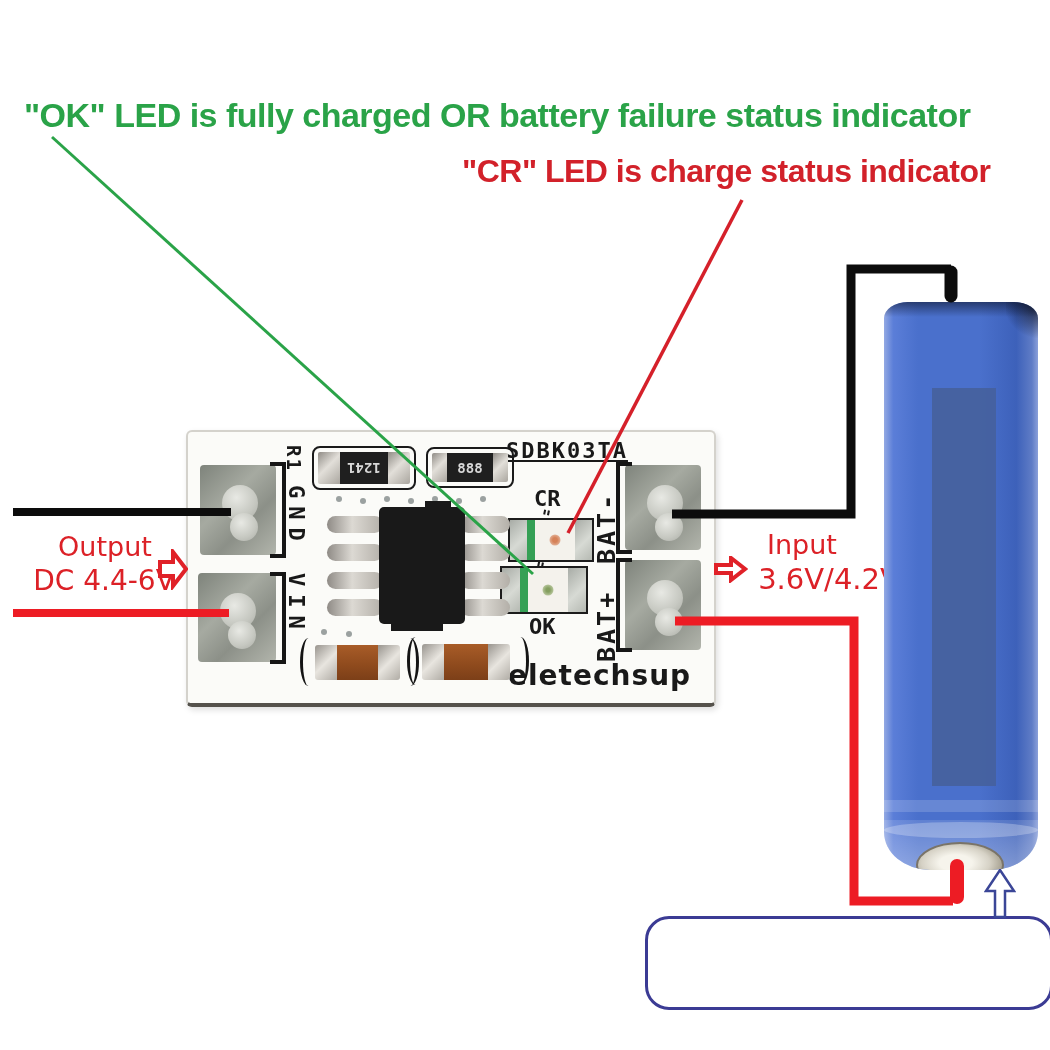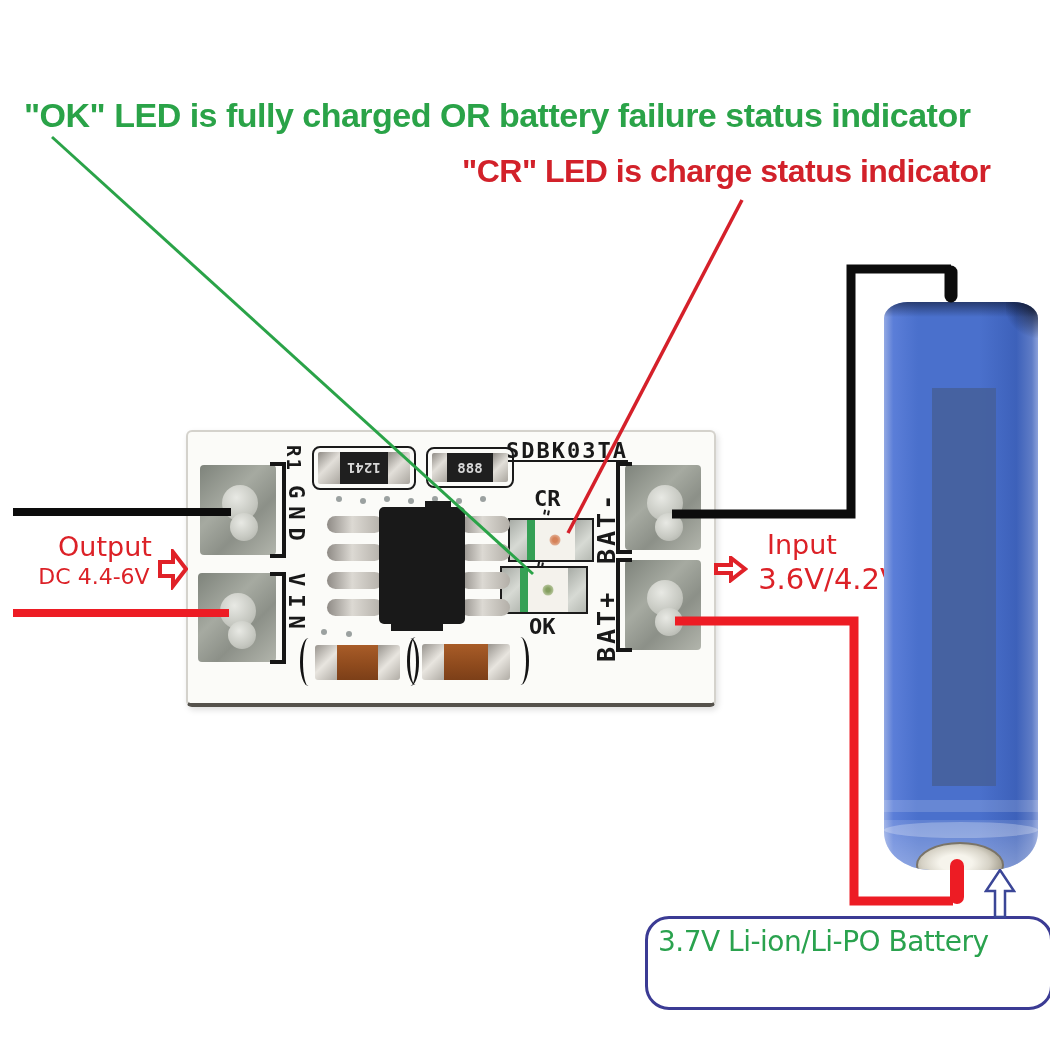--- a/index.html
+++ b/index.html
@@ -7,21 +7,21 @@
           font-family:"DejaVu Sans",sans-serif;}
   .abs{position:absolute;}
 
   
   .title{font-family:"Liberation Sans",sans-serif;font-weight:bold;letter-spacing:-.5px;white-space:nowrap;}
   .title-ok{left:24px;top:96px;font-size:34px;color:#2aa348;}
   .title-cr{left:462px;top:153px;font-size:32px;color:#d2212a;}
 
   .io-text{color:#dc2127;font-weight:normal;white-space:nowrap;text-align:center;}
   .input-label{left:40px;top:531px;width:130px;font-size:27px;}
-  .input-value{left:8px;top:564px;width:172px;font-size:22px;}
+  .input-value{left:18px;top:564px;width:172px;font-size:28px;}
   .output-label{left:742px;top:529px;width:120px;font-size:27px;}
   .output-value{left:744px;top:562px;width:170px;font-size:29px;}
 
   
   .board{left:186px;top:430px;width:526px;height:271px;background:#fbfbf8;
          border:2px solid #d4d2cc;border-bottom:4px solid #55524c;border-radius:6px;
          box-shadow:2px 3px 6px rgba(0,0,0,.13);z-index:2;}
   .pad{background:linear-gradient(135deg,#7e837b,#a6aaa1 38%,#8c9088 64%,#b2b5ac);border-radius:4px;}
   .pad .hole1,.pad .hole2{position:absolute;border-radius:50%;
         background:radial-gradient(circle at 40% 35%,#e8e9e4,#c6c8c1 60%,#a9aba4);}
@@ -170,20 +170,21 @@
     <div class="abs bracket-l br-br"></div>
 
     <div class="abs silk rot90 lbl-r1">R1</div>
     <div class="abs silk rot90 lbl-gnd">GND</div>
     <div class="abs silk rot90 lbl-vin">VIN</div>
     <div class="abs silk rot-90 lbl-batm">BAT-</div>
     <div class="abs silk rot-90 lbl-batp">BAT+</div>
     <div class="abs silk lbl-model">SDBK03TA</div>
     <div class="abs silk lbl-cr">CR</div>
     <div class="abs silk lbl-ok">OK</div>
+    <div class="abs silk lbl-brand">eletechsup</div>
     <div class="abs tick tick1">"</div>
     <div class="abs tick tick2">"</div>
 
     <div class="abs res res-a">
       <div class="cap"></div>
       <div class="body">
           <span class="flip180">1241</span>
         </div>
       <div class="cap"></div>
     </div>
@@ -252,16 +253,15 @@
     <div class="abs batt-stripe2"></div>
     <div class="abs batt-bottom"></div>
     <div class="abs batt-terminal"></div>
   </div>
 
   <svg class="widget" style="left:984px;top:869px" width="32" height="50">
     <polygon points="16,1 30,22 21,22 21,48 11,48 11,22 2,22" fill="#ffffff" stroke="#3b4697" stroke-width="2.5"></polygon>
   </svg>
 
   <div class="abs note-box">
-    <div>3.7V Li-ion/Li-PO Battery</div>
   </div>
 
 </div>
 
 </body></html>

